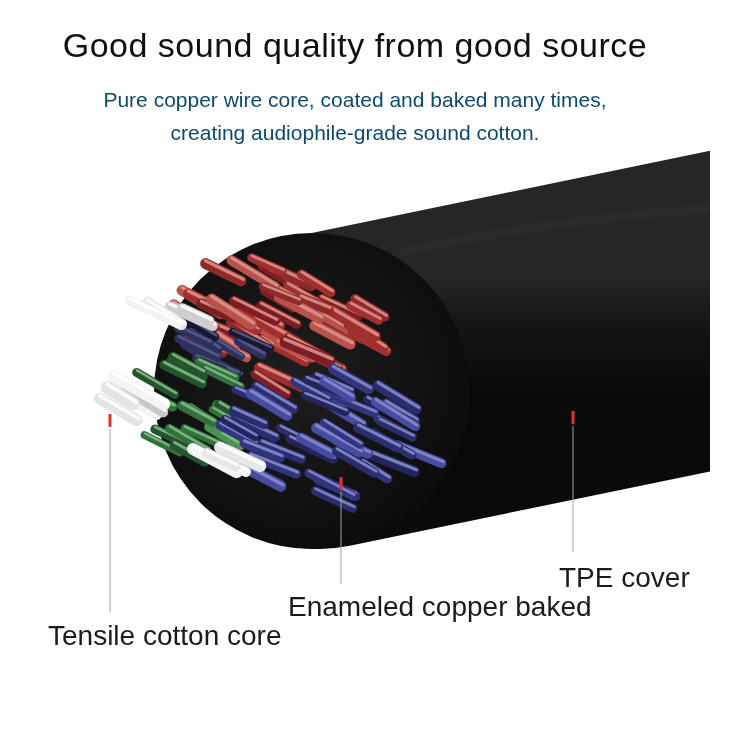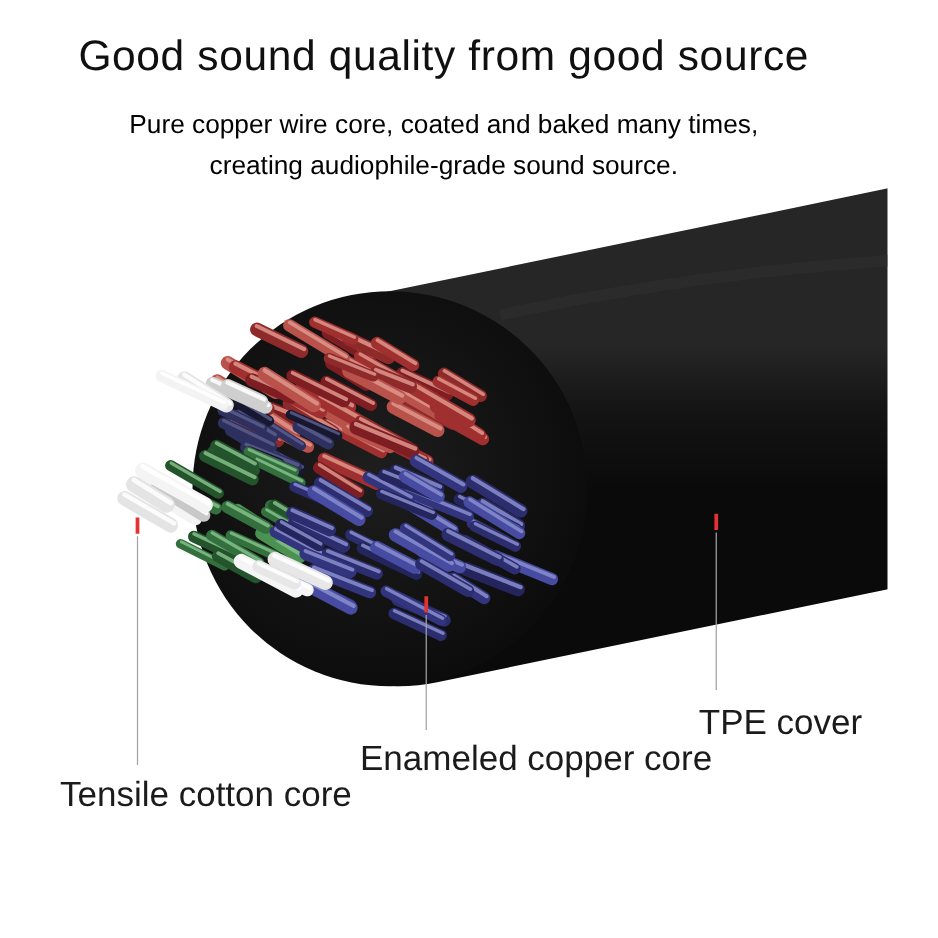--- a/index.html
+++ b/index.html
@@ -6,40 +6,40 @@
   .stage{
     position:relative;width:710px;height:750px;background:#ffffff;
     overflow:hidden;font-family:"Liberation Sans",sans-serif;
   }
   .title{
     position:absolute;left:0;right:0;top:26px;text-align:center;
     font-size:34px;font-weight:500;color:#101010;letter-spacing:.5px;
   }
   .subtitle{
     position:absolute;left:0;right:0;text-align:center;
-    font-size:21px;color:#000000;
+    font-size:21px;color:#0c4a6e;
   }
   .subtitle.l1{top:88px;}
   .subtitle.l2{top:121px;}
   .diagram-svg{position:absolute;left:0;top:0;}
   .callout{
     position:absolute;font-size:28px;color:#1b1b1b;white-space:nowrap;
   }
   .callout.tensile{left:48px;top:620px;}
   .callout.enameled{left:288px;top:591px;}
   .callout.tpe{left:559px;top:562px;}
 </style>
 </head>
 <body>
 
 <div class="stage">
 
   <div class="title">Good sound quality from good source</div>
   <div class="subtitle l1">Pure copper wire core, coated and baked many times,</div>
-  <div class="subtitle l2">creating audiophile-grade sound source.</div>
+  <div class="subtitle l2">creating audiophile-grade sound cotton.</div>
 
   <svg class="diagram-svg" width="750" height="750" viewBox="0 0 750 750">
     <defs>
       <linearGradient id="cableGrad" x1="0" y1="0" x2="0" y2="1">
         <stop offset="0" stop-color="#262626"></stop>
         <stop offset="0.45" stop-color="#141414"></stop>
         <stop offset="1" stop-color="#0a0a0a"></stop>
       </linearGradient>
       <radialGradient id="faceGrad" cx="0.45" cy="0.45" r="0.75">
         <stop offset="0" stop-color="#1e1e1e"></stop>
@@ -327,16 +327,16 @@
     <line x1="110" y1="429" x2="110" y2="612" stroke-width="1" stroke="#a3a3a3"></line>
 
     <line x1="341" y1="477" x2="341" y2="490" stroke-width="3" stroke="#e23333"></line>
     <line x1="341" y1="492" x2="341" y2="584" stroke-width="1" stroke="#a3a3a3"></line>
 
     <line x1="573" y1="411" x2="573" y2="424" stroke-width="3" stroke="#e23333"></line>
     <line x1="573" y1="426" x2="573" y2="552" stroke-width="1" stroke="#a3a3a3"></line>
   </svg>
 
   <div class="callout tensile">Tensile cotton core</div>
-  <div class="callout enameled">Enameled copper core</div>
+  <div class="callout enameled">Enameled copper baked</div>
   <div class="callout tpe">TPE cover</div>
 
 </div>
 
 </body></html>

